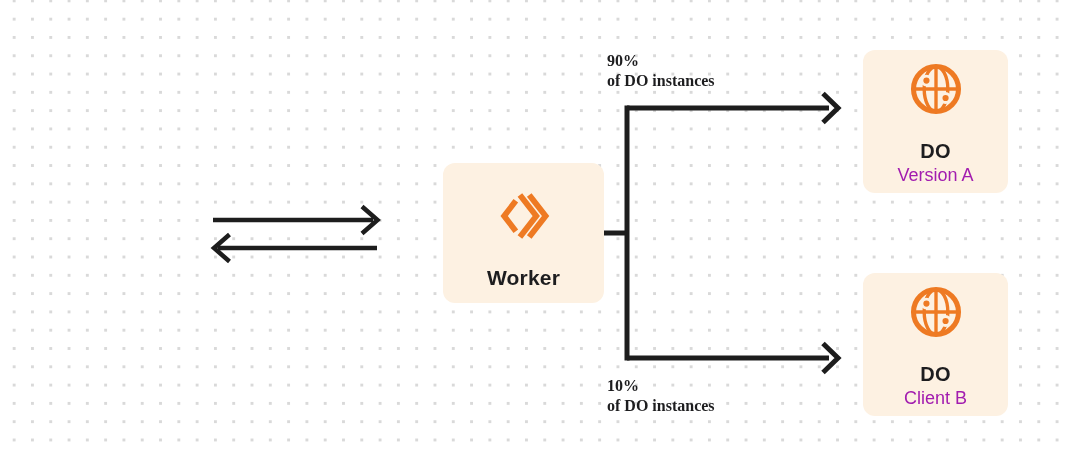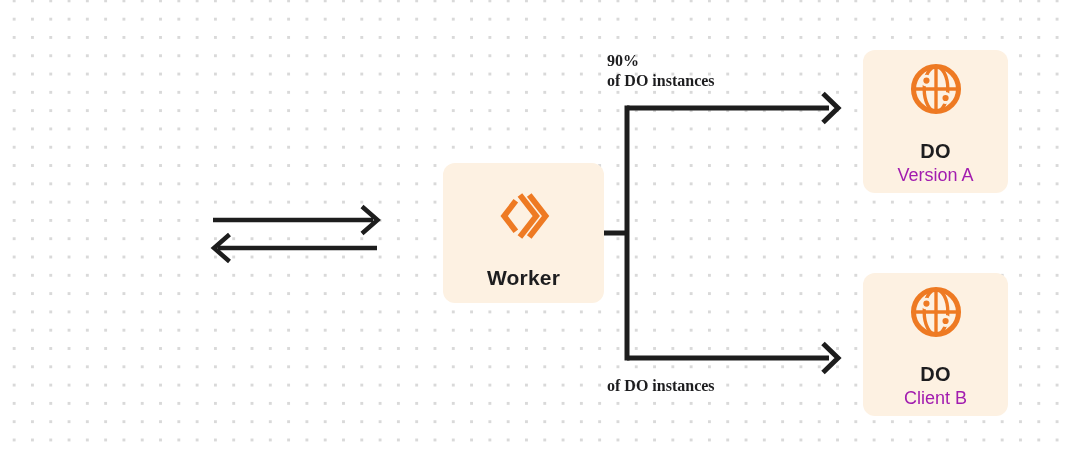--- a/index.html
+++ b/index.html
@@ -114,20 +114,21 @@
       </svg>
     </span>
     <div class="node-title">Worker</div>
   </div>
 
   <div class="branch-label branch-label-top">
     <span>90%</span>
     <span>of DO instances</span>
   </div>
   <div class="branch-label branch-label-bottom">
+    <span>10%</span>
     <span>of DO instances</span>
   </div>
 
   <div class="node do-box do-a">
     <span class="icon-wrap">
       <svg viewBox="0 0 96 96" xmlns="http://www.w3.org/2000/svg">
         <g fill="none" stroke-width="6" stroke="#ee7a23">
           <circle cx="48" cy="48" r="40" stroke-width="9"></circle>
           <line x1="48" y1="9" x2="48" y2="87"></line>
           <ellipse cx="48" cy="48" rx="21" ry="40"></ellipse>

